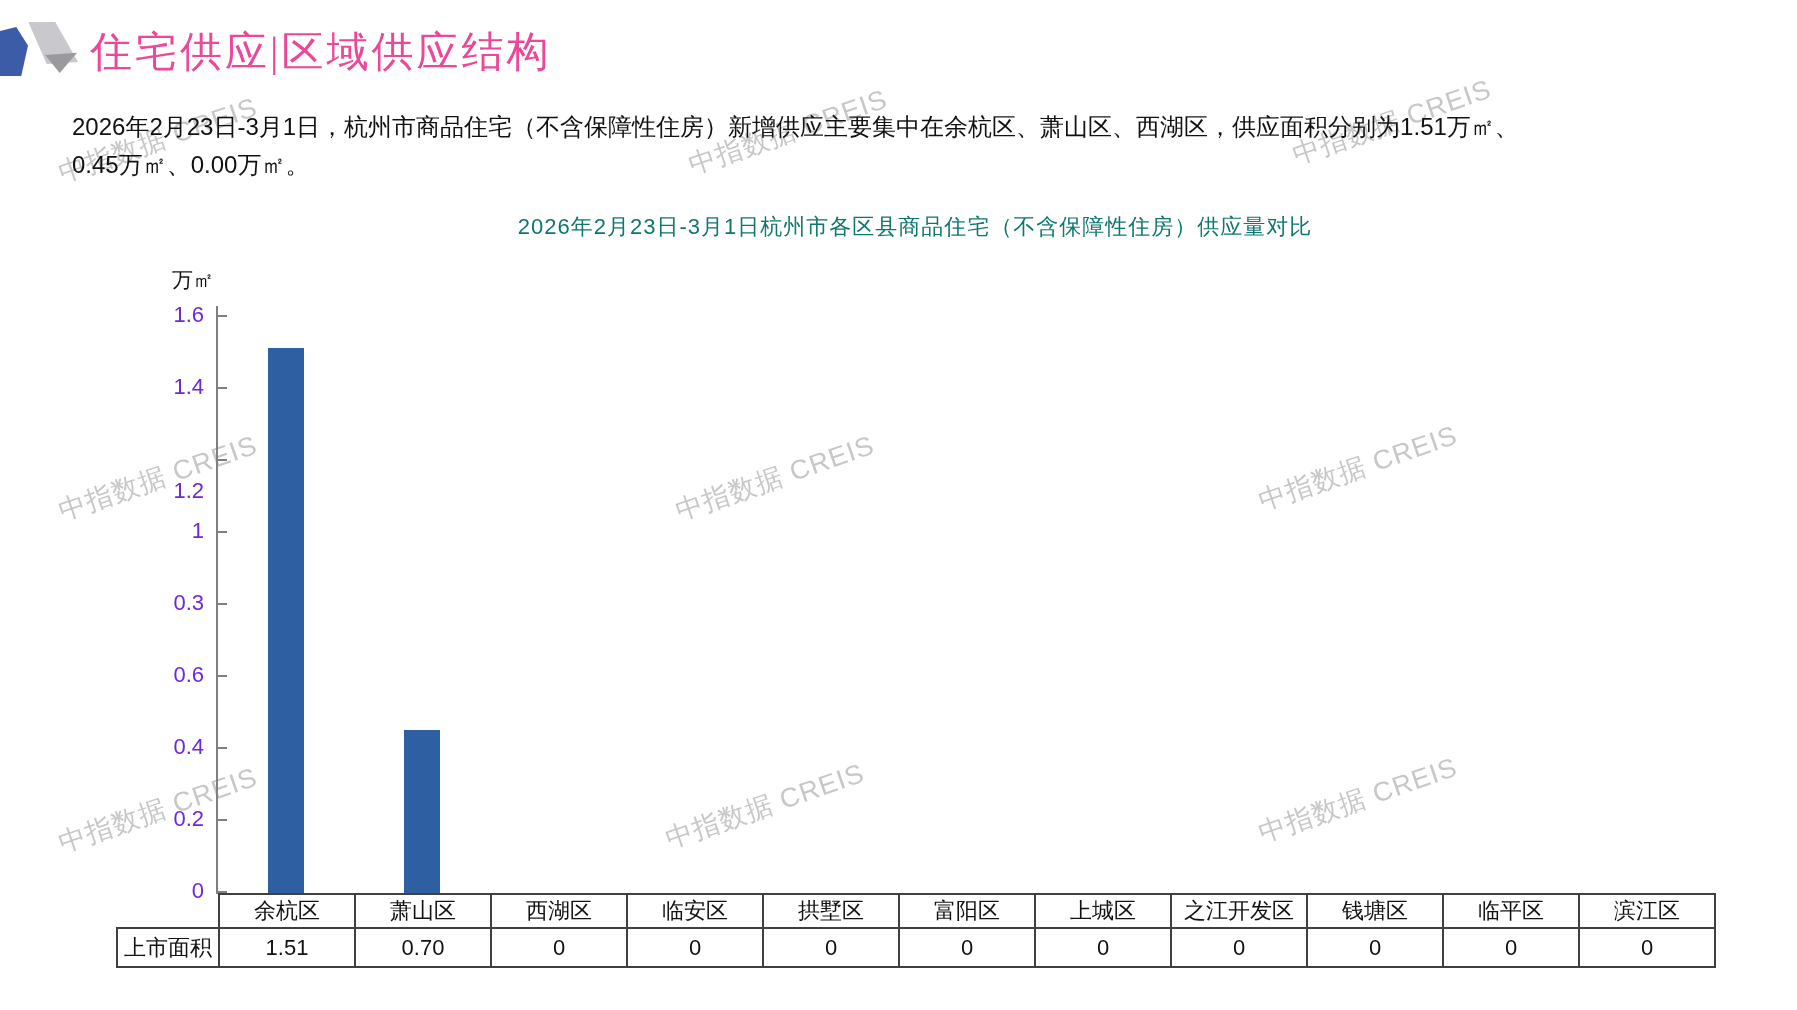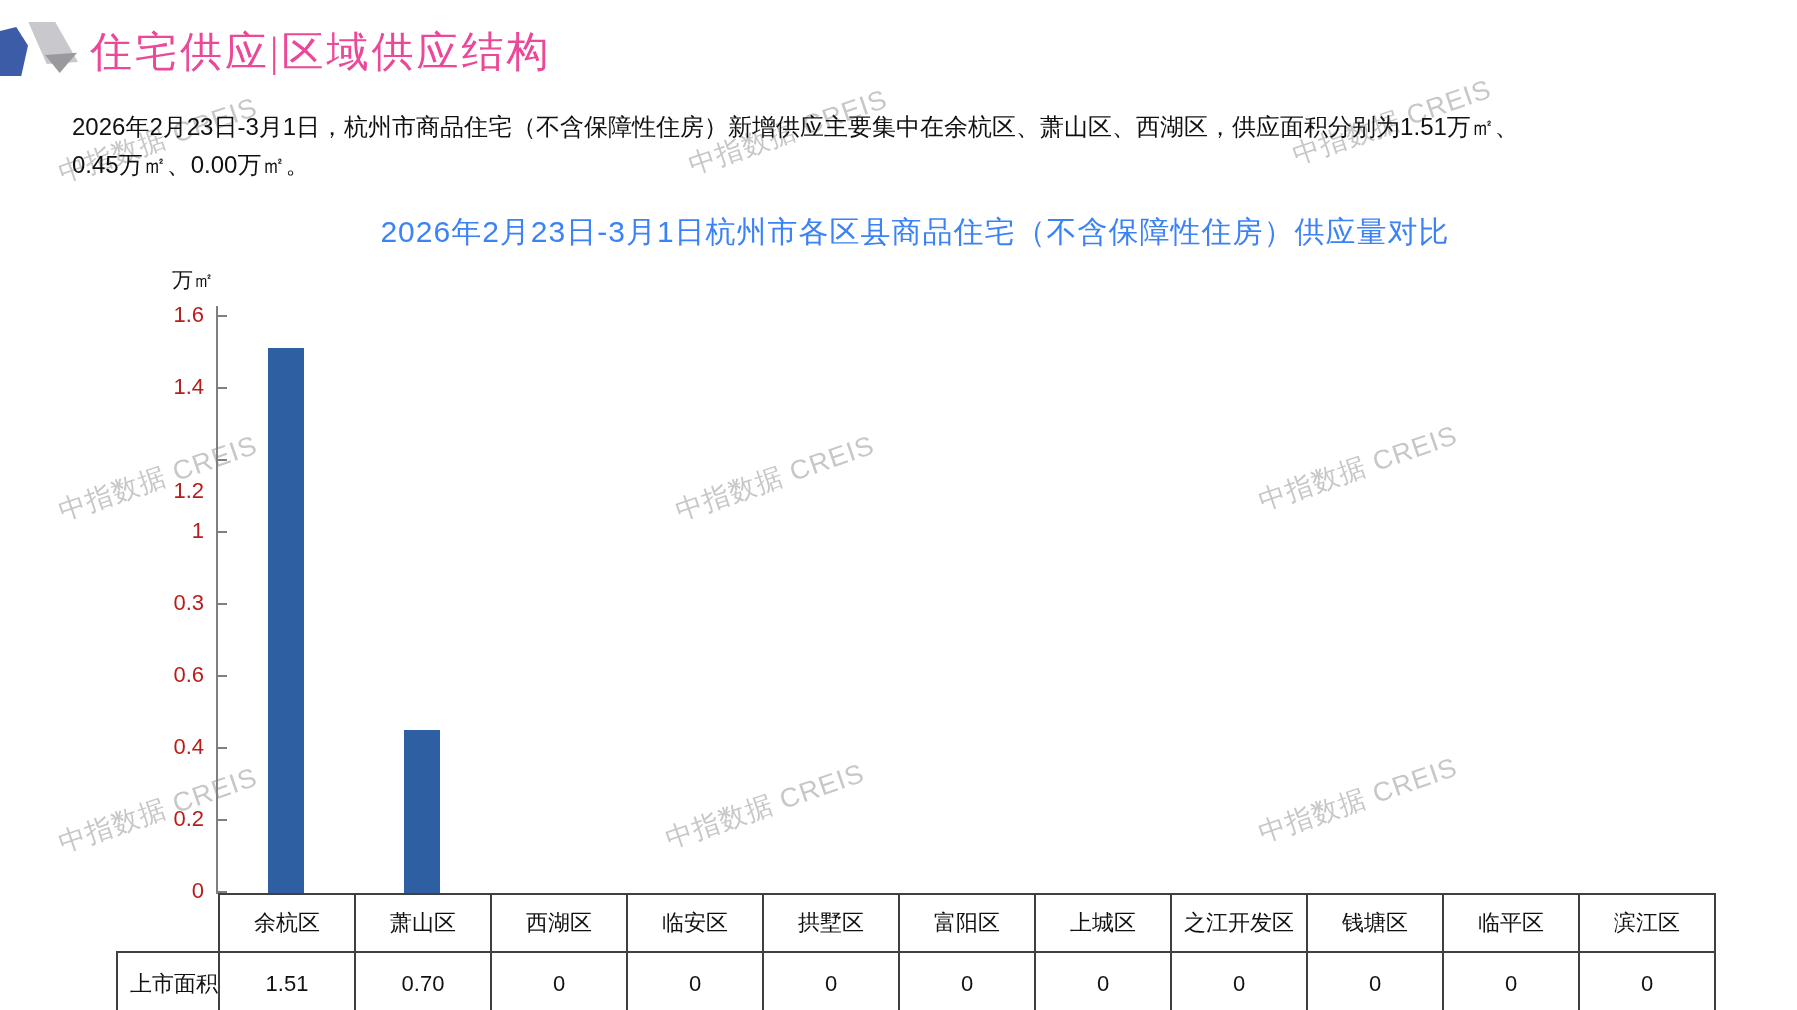--- a/index.html
+++ b/index.html
@@ -20,30 +20,30 @@
       clip-path:polygon(8% 0,58% 0,100% 95%,42% 100%);}
   .logo .dgray{position:absolute;left:45px;top:29px;width:32px;height:22px;background:#9a9a9e;
       clip-path:polygon(0 18%,100% 8%,46% 100%);}
   .title{position:absolute;left:90px;top:24px;font-size:42px;letter-spacing:3px;
       font-family:"Liberation Serif",serif;font-weight:500;color:#ec4899;}
   
   .desc{position:absolute;left:72px;top:108px;z-index:2;font-size:24px;line-height:38px;color:#111;}
   .desc .line{display:block;white-space:nowrap;}
   
   .chart-title{position:absolute;left:116px;top:212px;width:1598px;text-align:center;
-      font-size:30px;color:#3b82f6;z-index:2;letter-spacing:1px;}
+      font-size:22px;color:#0f766e;z-index:2;letter-spacing:1px;}
   .unit{position:absolute;left:116px;top:266px;width:98px;text-align:right;font-size:21px;z-index:2;}
   .axis-line{position:absolute;left:216px;top:306px;width:2px;height:588px;background:#7f7f7f;z-index:1;}
   .tick-mark{position:absolute;width:9px;height:2px;background:#7f7f7f;z-index:1;}
-  .tick-label{position:absolute;width:92px;text-align:right;font-size:22px;color:#b91c1c;z-index:2;}
+  .tick-label{position:absolute;width:92px;text-align:right;font-size:22px;color:#6d28d9;z-index:2;}
   .bar{position:absolute;z-index:1;}
   
   table.dt{position:absolute;left:116px;top:893px;width:1598px;z-index:2;
       border-collapse:collapse;table-layout:fixed;font-size:22px;color:#111;}
-  table.dt td{border:2px solid #404040;text-align:center;padding:12px;overflow:hidden;white-space:nowrap;}
+  table.dt td{border:2px solid #404040;text-align:center;padding:0;overflow:hidden;white-space:nowrap;}
   table.dt td.blank{border:none;}
   table.dt tr.hrow td{height:32px;}
   table.dt tr.vrow td{height:37px;}
 </style>
 </head>
 <body>
 
 <div class="page">
 
   <div class="wm wm1">中指数据 CREIS</div>

